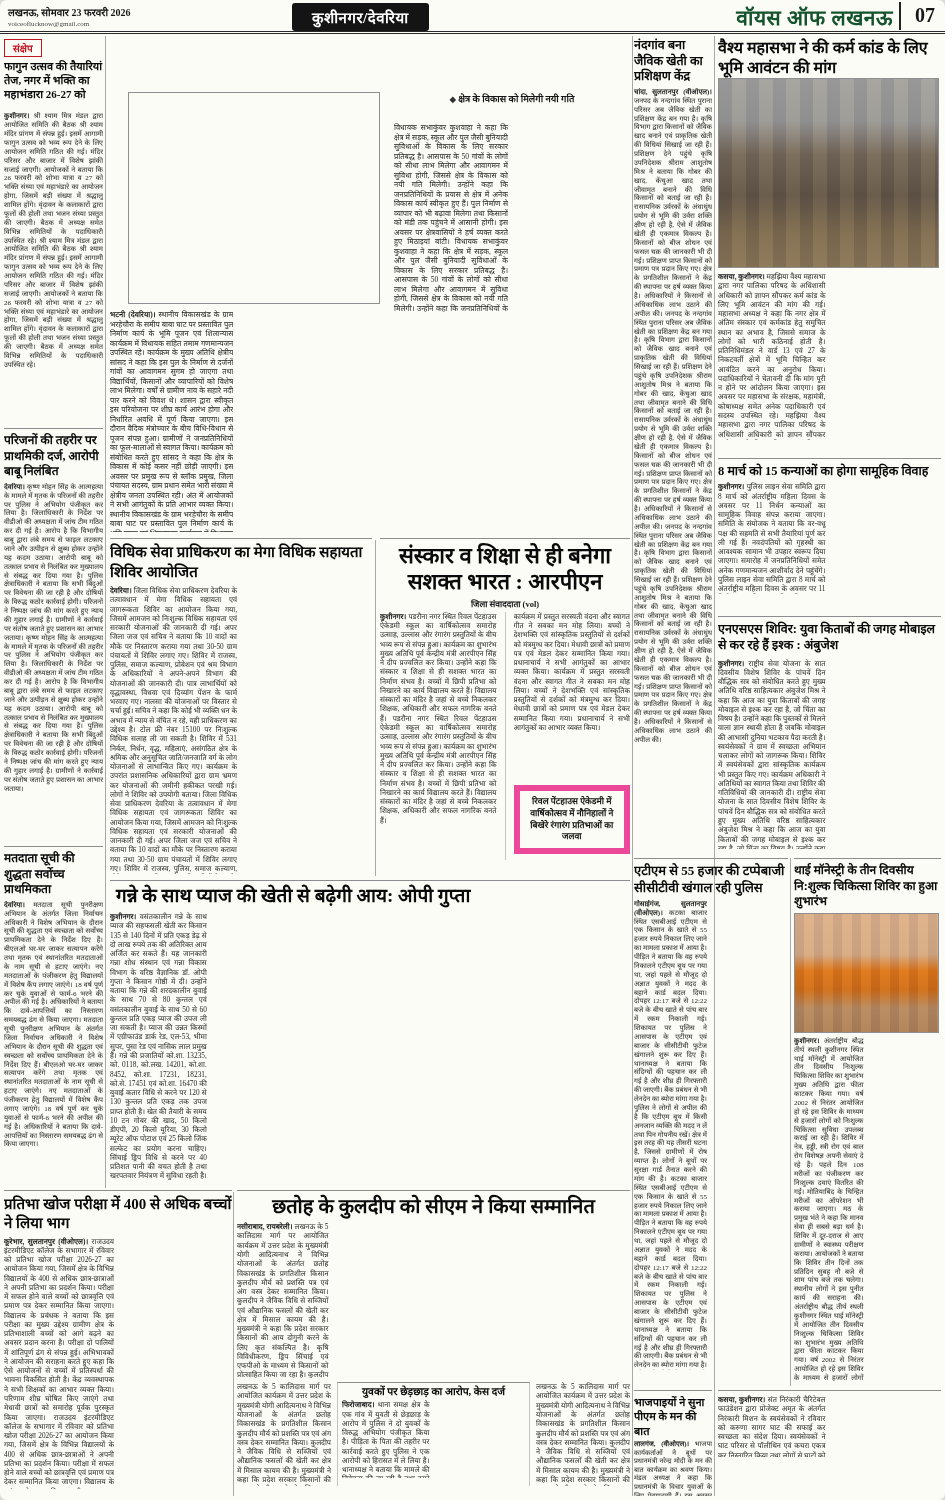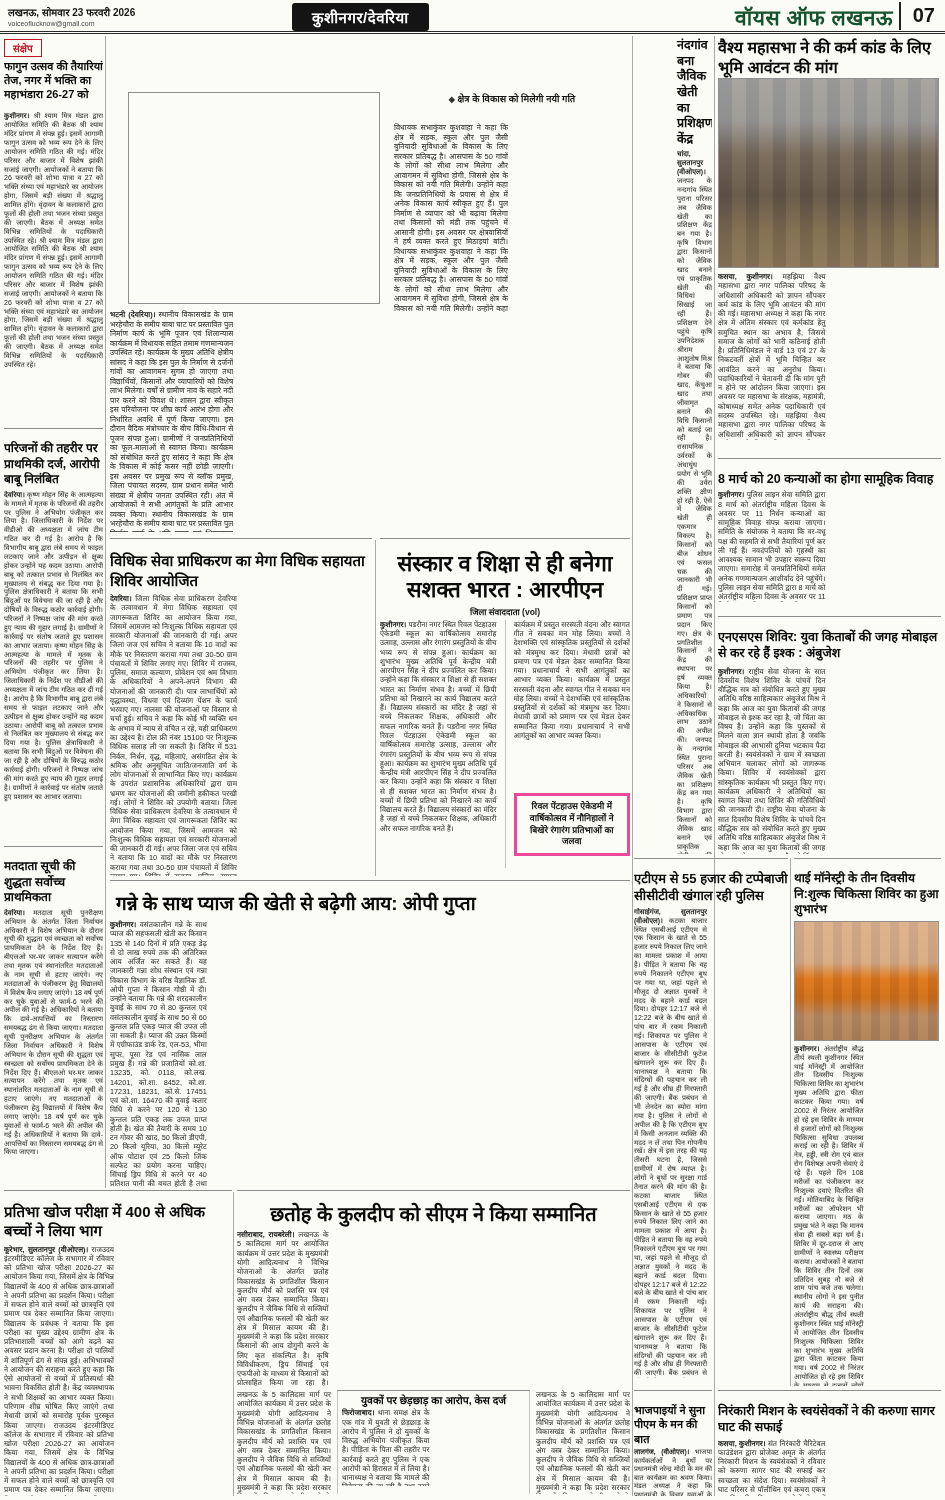--- a/index.html
+++ b/index.html
@@ -1,32 +1,32 @@
 <!DOCTYPE html>
 <html><head>
 <meta charset="utf-8">
 <style>
   *{margin:0;padding:0;box-sizing:border-box;}
   html,body{background:#dcdcd6;}
   #page{position:relative;width:945px;height:1500px;margin:0 auto;background:#fcfcf6;
-        font-family:Liberation Sans, sans-serif;color:#161616;overflow:hidden;}
+        font-family:Liberation Serif, serif;color:#161616;overflow:hidden;border-radius:7px;}
 
   
   #masthead{position:absolute;left:0;top:0;width:945px;height:34px;border-bottom:3px double #2a2a2a;}
   .mh-date{position:absolute;left:8px;top:5px;font-size:10px;font-weight:700;}
   .mh-email{position:absolute;left:8px;top:20px;font-size:7px;color:#444;}
   .mh-section{position:absolute;left:292px;top:3px;background:#141414;color:#fff;
               font-size:15px;font-weight:700;padding:4px 20px;border-radius:3px;letter-spacing:.5px;}
   .mh-brand{position:absolute;right:52px;top:3px;font-size:21px;font-weight:700;letter-spacing:.5px;}
   .mh-sep{position:absolute;right:44px;top:2px;width:2px;height:28px;background:#222;}
   .mh-page{position:absolute;right:10px;top:4px;font-size:20px;font-weight:700;}
 
   
   .block{position:absolute;overflow:hidden;}
-  .rule-top{border-top:1px solid #8d8d8d;padding-top:12px;}
+  .rule-top{border-top:1px solid #8d8d8d;padding-top:4px;}
   .vline{position:absolute;width:1px;background:#a8a8a8;}
   .headline{font-weight:700;color:#0a0a0a;line-height:1.16;}
   .body-txt{font-size:7.3px;line-height:1.27;text-align:justify;color:#1f1f1f;overflow:hidden;}
   .dl{font-weight:700;}
   .byline{text-align:center;font-weight:700;font-size:8.5px;margin:2px 0 3px;}
   .two-col{column-count:2;column-gap:8px;column-rule:1px solid #c3c3c3;overflow:hidden;}
   .four-col{column-count:4;column-gap:9px;column-rule:1px solid #c3c3c3;overflow:hidden;}
   .five-col{column-count:5;column-gap:9px;column-rule:1px solid #c3c3c3;overflow:hidden;}
   .photo{border:1px solid #8f8f8f;}
 
@@ -71,21 +71,21 @@
   #nsss .headline{font-size:12.5px;line-height:1.3;margin-bottom:5px;}
   #nsss .two-col{height:190px;}
 
   
   #vidhik .headline{font-size:15px;line-height:1.3;margin-bottom:4px;}
   #vidhik .two-col{height:288px;}
   #sanskar .headline{font-size:22px;text-align:center;line-height:1.2;}
   #sanskar .cols{display:flex;gap:8px;height:248px;}
   #sanskar .col{flex:1;overflow:hidden;}
   #sanskar .col+.col{border-left:1px solid #c3c3c3;padding-left:8px;}
-  #sanskar .note-box{border:3px solid #ec4899;padding:5px 4px;margin-top:5px;
+  #sanskar .note-box{border:6px solid #ec4899;padding:5px 4px;margin-top:5px;
        font-weight:700;font-size:8.8px;line-height:1.35;text-align:center;}
 
   
   #ganna .headline{font-size:19px;margin:0 0 5px 6px;}
   #ganna .five-col{height:268px;}
 
   
   #atm .headline{font-size:13px;line-height:1.3;margin-bottom:3px;}
   #atm .two-col{height:470px;}
   #atm .body-txt,#thai .body-txt{font-size:7px;}
@@ -164,35 +164,35 @@
         <p class="body-txt">विधायक सभाकुंवर कुशवाहा ने कहा कि क्षेत्र में सड़क, स्कूल और पुल जैसी बुनियादी सुविधाओं के विकास के लिए सरकार प्रतिबद्ध है। आसपास के 50 गांवों के लोगों को सीधा लाभ मिलेगा और आवागमन में सुविधा होगी, जिससे क्षेत्र के विकास को नयी गति मिलेगी। उन्होंने कहा कि जनप्रतिनिधियों के प्रयास से क्षेत्र में अनेक विकास कार्य स्वीकृत हुए हैं। पुल निर्माण से व्यापार को भी बढ़ावा मिलेगा तथा किसानों को मंडी तक पहुंचने में आसानी होगी। इस अवसर पर क्षेत्रवासियों ने हर्ष व्यक्त करते हुए मिठाइयां बांटी। विधायक सभाकुंवर कुशवाहा ने कहा कि क्षेत्र में सड़क, स्कूल और पुल जैसी बुनियादी सुविधाओं के विकास के लिए सरकार प्रतिबद्ध है। आसपास के 50 गांवों के लोगों को सीधा लाभ मिलेगा और आवागमन में सुविधा होगी, जिससे क्षेत्र के विकास को नयी गति मिलेगी। उन्होंने कहा कि जनप्रतिनिधियों के प्रयास से क्षेत्र में अनेक विकास कार्य स्वीकृत हुए हैं। पुल निर्माण से व्यापार को भी बढ़ावा मिलेगा तथा किसानों को मंडी तक पहुंचने में आसानी होगी। इस अवसर पर क्षेत्रवासियों ने हर्ष व्यक्त करते हुए मिठाइयां बांटी।</p>
       </div>
     </div>
     <div id="main-bottom">
       <div class="four-col">
         <p class="body-txt"><span class="dl">भटनी (देवरिया)।</span> <span>स्थानीय विकासखंड के ग्राम भरहेचौरा के समीप बाबा घाट पर प्रस्तावित पुल निर्माण कार्य के भूमि पूजन एवं शिलान्यास कार्यक्रम में विधायक सहित तमाम गणमान्यजन उपस्थित रहे। कार्यक्रम के मुख्य अतिथि क्षेत्रीय सांसद ने कहा कि इस पुल के निर्माण से दर्जनों गांवों का आवागमन सुगम हो जाएगा तथा विद्यार्थियों, किसानों और व्यापारियों को विशेष लाभ मिलेगा। वर्षों से ग्रामीण नाव के सहारे नदी पार करने को विवश थे। शासन द्वारा स्वीकृत इस परियोजना पर शीघ्र कार्य आरंभ होगा और निर्धारित अवधि में पूर्ण किया जाएगा। इस दौरान वैदिक मंत्रोच्चार के बीच विधि-विधान से पूजन संपन्न हुआ। ग्रामीणों ने जनप्रतिनिधियों का फूल-मालाओं से स्वागत किया। कार्यक्रम को संबोधित करते हुए सांसद ने कहा कि क्षेत्र के विकास में कोई कसर नहीं छोड़ी जाएगी। इस अवसर पर प्रमुख रूप से ब्लॉक प्रमुख, जिला पंचायत सदस्य, ग्राम प्रधान समेत भारी संख्या में क्षेत्रीय जनता उपस्थित रही। अंत में आयोजकों ने सभी आगंतुकों के प्रति आभार व्यक्त किया। स्थानीय विकासखंड के ग्राम भरहेचौरा के समीप बाबा घाट पर प्रस्तावित पुल निर्माण कार्य के भूमि पूजन एवं शिलान्यास कार्यक्रम में विधायक सहित तमाम गणमान्यजन उपस्थित रहे। कार्यक्रम के मुख्य अतिथि क्षेत्रीय सांसद ने कहा कि इस पुल के निर्माण से दर्जनों गांवों का आवागमन सुगम हो जाएगा तथा विद्यार्थियों, किसानों और व्यापारियों को विशेष लाभ मिलेगा। वर्षों से ग्रामीण नाव के सहारे नदी पार करने को विवश थे। शासन द्वारा स्वीकृत इस परियोजना पर शीघ्र कार्य आरंभ होगा और निर्धारित अवधि में पूर्ण किया जाएगा। इस दौरान वैदिक मंत्रोच्चार के बीच विधि-विधान से पूजन संपन्न हुआ। ग्रामीणों ने जनप्रतिनिधियों का फूल-मालाओं से स्वागत किया। कार्यक्रम को संबोधित करते हुए सांसद ने कहा कि क्षेत्र के विकास में कोई कसर नहीं छोड़ी जाएगी। इस अवसर पर प्रमुख रूप से ब्लॉक प्रमुख, जिला पंचायत सदस्य, ग्राम प्रधान समेत भारी संख्या में क्षेत्रीय जनता उपस्थित रही। अंत में आयोजकों ने सभी आगंतुकों के प्रति आभार व्यक्त किया। स्थानीय विकासखंड के ग्राम भरहेचौरा के समीप बाबा घाट पर प्रस्तावित पुल निर्माण कार्य के भूमि पूजन एवं शिलान्यास कार्यक्रम में विधायक सहित तमाम गणमान्यजन उपस्थित रहे। कार्यक्रम के मुख्य अतिथि क्षेत्रीय सांसद ने कहा कि इस पुल के निर्माण से दर्जनों गांवों का आवागमन सुगम हो जाएगा तथा विद्यार्थियों, किसानों और व्यापारियों को विशेष लाभ मिलेगा। वर्षों से ग्रामीण नाव के सहारे नदी पार करने को विवश थे। शासन द्वारा स्वीकृत इस परियोजना पर शीघ्र कार्य आरंभ होगा और निर्धारित अवधि में पूर्ण किया जाएगा। इस दौरान वैदिक मंत्रोच्चार के बीच विधि-विधान से पूजन संपन्न हुआ। ग्रामीणों ने जनप्रतिनिधियों का फूल-मालाओं से स्वागत किया। कार्यक्रम को संबोधित करते हुए सांसद ने कहा कि क्षेत्र के विकास में कोई कसर नहीं छोड़ी जाएगी। इस अवसर पर प्रमुख रूप से ब्लॉक प्रमुख, जिला पंचायत सदस्य, ग्राम प्रधान समेत भारी संख्या में क्षेत्रीय जनता उपस्थित रही। अंत में आयोजकों ने सभी आगंतुकों के प्रति आभार व्यक्त किया।</span></p>
       </div>
     </div>
   </div>
 
-  <div id="nandgaon" class="block" style="left:634px;top:38px;width:78px;height:816px;padding-left:43px;">
+  <div id="nandgaon" class="block" style="left:634px;top:38px;width:78px;height:816px;">
     <div class="headline">नंदगांव बना जैविक खेती का प्रशिक्षण केंद्र</div>
     <p class="body-txt" style="height:768px;"><span class="dl">चांदा, सुलतानपुर (वीओएल)।</span> <span>जनपद के नन्दगांव स्थित पुराना परिसर अब जैविक खेती का प्रशिक्षण केंद्र बन गया है। कृषि विभाग द्वारा किसानों को जैविक खाद बनाने एवं प्राकृतिक खेती की विधियां सिखाई जा रही हैं। प्रशिक्षण देने पहुंचे कृषि उपनिदेशक श्रीराम आशुतोष मिश्र ने बताया कि गोबर की खाद, केंचुआ खाद तथा जीवामृत बनाने की विधि किसानों को बताई जा रही है। रासायनिक उर्वरकों के अंधाधुंध प्रयोग से भूमि की उर्वरा शक्ति क्षीण हो रही है, ऐसे में जैविक खेती ही एकमात्र विकल्प है। किसानों को बीज शोधन एवं फसल चक्र की जानकारी भी दी गई। प्रशिक्षण प्राप्त किसानों को प्रमाण पत्र प्रदान किए गए। क्षेत्र के प्रगतिशील किसानों ने केंद्र की स्थापना पर हर्ष व्यक्त किया है। अधिकारियों ने किसानों से अधिकाधिक लाभ उठाने की अपील की। जनपद के नन्दगांव स्थित पुराना परिसर अब जैविक खेती का प्रशिक्षण केंद्र बन गया है। कृषि विभाग द्वारा किसानों को जैविक खाद बनाने एवं प्राकृतिक खेती की विधियां सिखाई जा रही हैं। प्रशिक्षण देने पहुंचे कृषि उपनिदेशक श्रीराम आशुतोष मिश्र ने बताया कि गोबर की खाद, केंचुआ खाद तथा जीवामृत बनाने की विधि किसानों को बताई जा रही है। रासायनिक उर्वरकों के अंधाधुंध प्रयोग से भूमि की उर्वरा शक्ति क्षीण हो रही है, ऐसे में जैविक खेती ही एकमात्र विकल्प है। किसानों को बीज शोधन एवं फसल चक्र की जानकारी भी दी गई। प्रशिक्षण प्राप्त किसानों को प्रमाण पत्र प्रदान किए गए। क्षेत्र के प्रगतिशील किसानों ने केंद्र की स्थापना पर हर्ष व्यक्त किया है। अधिकारियों ने किसानों से अधिकाधिक लाभ उठाने की अपील की। जनपद के नन्दगांव स्थित पुराना परिसर अब जैविक खेती का प्रशिक्षण केंद्र बन गया है। कृषि विभाग द्वारा किसानों को जैविक खाद बनाने एवं प्राकृतिक खेती की विधियां सिखाई जा रही हैं। प्रशिक्षण देने पहुंचे कृषि उपनिदेशक श्रीराम आशुतोष मिश्र ने बताया कि गोबर की खाद, केंचुआ खाद तथा जीवामृत बनाने की विधि किसानों को बताई जा रही है। रासायनिक उर्वरकों के अंधाधुंध प्रयोग से भूमि की उर्वरा शक्ति क्षीण हो रही है, ऐसे में जैविक खेती ही एकमात्र विकल्प है। किसानों को बीज शोधन एवं फसल चक्र की जानकारी भी दी गई। प्रशिक्षण प्राप्त किसानों को प्रमाण पत्र प्रदान किए गए। क्षेत्र के प्रगतिशील किसानों ने केंद्र की स्थापना पर हर्ष व्यक्त किया है। अधिकारियों ने किसानों से अधिकाधिक लाभ उठाने की अपील की।</span></p>
   </div>
 
   <div id="vaishya" class="block" style="left:718px;top:38px;width:223px;height:418px;">
     <div class="headline">वैश्य महासभा ने की कर्म कांड के लिए भूमि आवंटन की मांग</div>
     <div id="vaishya-photo" class="photo"></div>
     <div class="two-col">
       <p class="body-txt"><span class="dl">कसया, कुशीनगर।</span> <span>महझिया वैश्य महासभा द्वारा नगर पालिका परिषद के अधिशासी अधिकारी को ज्ञापन सौंपकर कर्म कांड के लिए भूमि आवंटन की मांग की गई। महासभा अध्यक्ष ने कहा कि नगर क्षेत्र में अंतिम संस्कार एवं कर्मकांड हेतु समुचित स्थान का अभाव है, जिससे समाज के लोगों को भारी कठिनाई होती है। प्रतिनिधिमंडल ने वार्ड 13 एवं 27 के निकटवर्ती क्षेत्रों में भूमि चिन्हित कर आवंटित करने का अनुरोध किया। पदाधिकारियों ने चेतावनी दी कि मांग पूरी न होने पर आंदोलन किया जाएगा। इस अवसर पर महासभा के संरक्षक, महामंत्री, कोषाध्यक्ष समेत अनेक पदाधिकारी एवं सदस्य उपस्थित रहे। महझिया वैश्य महासभा द्वारा नगर पालिका परिषद के अधिशासी अधिकारी को ज्ञापन सौंपकर कर्म कांड के लिए भूमि आवंटन की मांग की गई। महासभा अध्यक्ष ने कहा कि नगर क्षेत्र में अंतिम संस्कार एवं कर्मकांड हेतु समुचित स्थान का अभाव है, जिससे समाज के लोगों को भारी कठिनाई होती है। प्रतिनिधिमंडल ने वार्ड 13 एवं 27 के निकटवर्ती क्षेत्रों में भूमि चिन्हित कर आवंटित करने का अनुरोध किया। पदाधिकारियों ने चेतावनी दी कि मांग पूरी न होने पर आंदोलन किया जाएगा। इस अवसर पर महासभा के संरक्षक, महामंत्री, कोषाध्यक्ष समेत अनेक पदाधिकारी एवं सदस्य उपस्थित रहे।</span></p>
     </div>
   </div>
 
   <div id="aath" class="block rule-top" style="left:718px;top:458px;width:223px;height:156px;">
-    <div class="headline">8 मार्च को 20 कन्याओं का होगा सामूहिक विवाह</div>
+    <div class="headline">8 मार्च को 15 कन्याओं का होगा सामूहिक विवाह</div>
     <div class="two-col">
       <p class="body-txt"><span class="dl">कुशीनगर।</span> <span>पुलिस लाइन सेवा समिति द्वारा 8 मार्च को अंतर्राष्ट्रीय महिला दिवस के अवसर पर 11 निर्धन कन्याओं का सामूहिक विवाह संपन्न कराया जाएगा। समिति के संयोजक ने बताया कि वर-वधू पक्ष की सहमति से सभी तैयारियां पूर्ण कर ली गई हैं। नवदंपतियों को गृहस्थी का आवश्यक सामान भी उपहार स्वरूप दिया जाएगा। समारोह में जनप्रतिनिधियों समेत अनेक गणमान्यजन आशीर्वाद देने पहुंचेंगे। पुलिस लाइन सेवा समिति द्वारा 8 मार्च को अंतर्राष्ट्रीय महिला दिवस के अवसर पर 11 निर्धन कन्याओं का सामूहिक विवाह संपन्न कराया जाएगा। समिति के संयोजक ने बताया कि वर-वधू पक्ष की सहमति से सभी तैयारियां पूर्ण कर ली गई हैं। नवदंपतियों को गृहस्थी का आवश्यक सामान भी उपहार स्वरूप दिया जाएगा। समारोह में जनप्रतिनिधियों समेत अनेक गणमान्यजन आशीर्वाद देने पहुंचेंगे।</span></p>
     </div>
   </div>
 
   <div id="nsss" class="block rule-top" style="left:718px;top:616px;width:223px;height:238px;">
     <div class="headline">एनएसएस शिविर: युवा किताबों की जगह मोबाइल से कर रहे हैं इश्क : अंबुजेश</div>
     <div class="two-col">
       <p class="body-txt"><span class="dl">कुशीनगर।</span> <span>राष्ट्रीय सेवा योजना के सात दिवसीय विशेष शिविर के पांचवें दिन बौद्धिक सत्र को संबोधित करते हुए मुख्य अतिथि वरिष्ठ साहित्यकार अंबुजेश मिश्र ने कहा कि आज का युवा किताबों की जगह मोबाइल से इश्क कर रहा है, जो चिंता का विषय है। उन्होंने कहा कि पुस्तकों से मिलने वाला ज्ञान स्थायी होता है जबकि मोबाइल की आभासी दुनिया भटकाव पैदा करती है। स्वयंसेवकों ने ग्राम में स्वच्छता अभियान चलाकर लोगों को जागरूक किया। शिविर में स्वयंसेवकों द्वारा सांस्कृतिक कार्यक्रम भी प्रस्तुत किए गए। कार्यक्रम अधिकारी ने अतिथियों का स्वागत किया तथा शिविर की गतिविधियों की जानकारी दी। राष्ट्रीय सेवा योजना के सात दिवसीय विशेष शिविर के पांचवें दिन बौद्धिक सत्र को संबोधित करते हुए मुख्य अतिथि वरिष्ठ साहित्यकार अंबुजेश मिश्र ने कहा कि आज का युवा किताबों की जगह मोबाइल से इश्क कर रहा है, जो चिंता का विषय है। उन्होंने कहा कि पुस्तकों से मिलने वाला ज्ञान स्थायी होता है जबकि मोबाइल की आभासी दुनिया भटकाव पैदा करती है। स्वयंसेवकों ने ग्राम में स्वच्छता अभियान चलाकर लोगों को जागरूक किया। शिविर में स्वयंसेवकों द्वारा सांस्कृतिक कार्यक्रम भी प्रस्तुत किए गए। कार्यक्रम अधिकारी ने अतिथियों का स्वागत किया तथा शिविर की गतिविधियों की जानकारी दी।</span></p>
     </div>
@@ -261,19 +261,18 @@
       </div>
     </div>
   </div>
 
   <div id="bjp" class="block rule-top" style="left:634px;top:1390px;width:78px;height:106px;">
     <div class="headline">भाजपाइयों ने सुना पीएम के मन की बात</div>
     <p class="body-txt" style="height:66px;"><span class="dl">लालगंज, (वीओएल)।</span> <span>भाजपा कार्यकर्ताओं ने बूथों पर प्रधानमंत्री नरेन्द्र मोदी के मन की बात कार्यक्रम का श्रवण किया। मंडल अध्यक्ष ने कहा कि प्रधानमंत्री के विचार युवाओं के लिए प्रेरणादायी हैं। इस अवसर पर अनेक कार्यकर्ता उपस्थित रहे।</span></p>
   </div>
 
   <div id="nirankari" class="block rule-top" style="left:718px;top:1390px;width:223px;height:106px;">
-    <div class="headline">निरंकारी मिशन के स्वयंसेवकों ने की करुणा सागर घाट की सफाई</div>
     <div class="two-col">
       <p class="body-txt"><span class="dl">कसया, कुशीनगर।</span> <span>संत निरंकारी चैरिटेबल फाउंडेशन द्वारा प्रोजेक्ट अमृत के अंतर्गत निरंकारी मिशन के स्वयंसेवकों ने रविवार को करुणा सागर घाट की सफाई कर स्वच्छता का संदेश दिया। स्वयंसेवकों ने घाट परिसर से पॉलीथिन एवं कचरा एकत्र कर निस्तारित किया तथा लोगों से घाटों को स्वच्छ रखने की अपील की। मुखी ने कहा कि जल संरक्षण एवं स्वच्छता हम सबका दायित्व है। अभियान में बड़ी संख्या में सेवादल के सदस्य शामिल रहे।</span></p>
     </div>
   </div>
 
 </div>
 
 </body></html>

